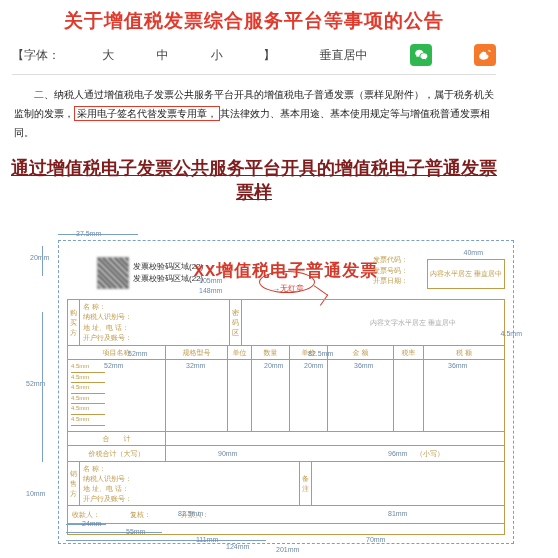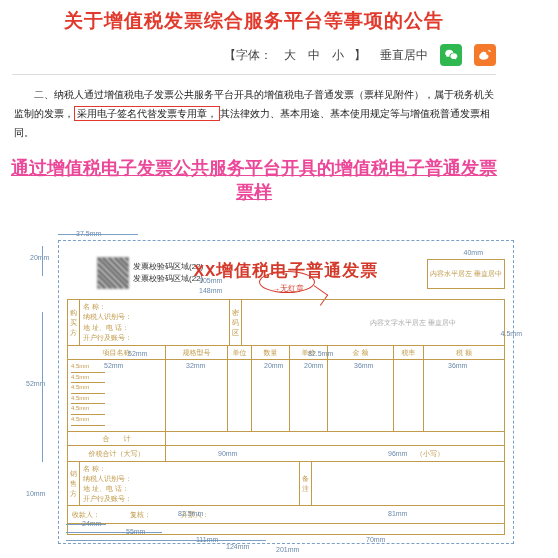--- a/index.html
+++ b/index.html
@@ -1,30 +1,30 @@
 <!DOCTYPE html>
 <html><head>
 <meta charset="utf-8">
 <style>
   html, body { margin: 0; padding: 0; width: 558px; font-family: "Microsoft YaHei", SimSun, Arial, sans-serif; background: #fff; color: #333; overflow: hidden; }
   .wrap { width: 508px; height: 558px; position: relative; }
   .title { color: #e13a2d; font-size: 19px; font-weight: bold; text-align: center; padding: 8px 10px 6px; letter-spacing: 1px; }
   .subtitle { text-align: center; font-size: 12px; color: #444; margin-bottom: 12px; }
-  .toolbar { font-size: 12px; color: #444; padding: 4px 12px 8px; display: flex; justify-content: flex-end; align-items: center; gap: 8px; }
+  .toolbar { font-size: 12px; color: #444; padding: 4px 12px 8px; display: flex; justify-content: space-between; align-items: center; gap: 8px; }
   .toolbar .label { margin-right: 2px; }
   .fs { cursor: pointer; padding: 0 2px; }
   .print { margin-left: 6px; cursor: pointer; }
   .sq { width: 22px; height: 22px; border-radius: 4px; display: inline-flex; align-items: center; justify-content: center; margin-left: 4px; }
   .sq.green { background: #2fb84f; }
   .sq.orange { background: #f4792b; }
   .sq svg { fill: #fff; }
   .hr { height: 1px; background: #ddd; margin: 0 12px 10px; }
   .para { font-size: 10px; line-height: 1.9; color: #222; padding: 0 14px 8px; text-indent: 2em; }
   .framed { border: 1px solid #e13a2d; padding: 1px 2px; color: #222; }
-  .section-title { font-size: 18px; font-weight: bold; text-align: center; text-decoration: underline; padding: 6px 10px 10px; color: #ec4899; }
+  .section-title { font-size: 18px; font-weight: bold; text-align: center; text-decoration: underline; padding: 6px 10px 10px; color: #7f1d1d; }
   
   .diagram { position: absolute; left: 26px; top: 230px; width: 506px; height: 320px; }
   .outer { position: absolute; left: 32px; top: 10px; width: 456px; height: 304px; border: 1px dashed #7aa0c7; box-sizing: border-box; }
   .ih-title { position: absolute; left: 0; right: 0; top: 18px; text-align: center; font-size: 17px; font-weight: bold; color: #d43a2b; font-family: Liberation Mono, monospace; letter-spacing: 1px; }
   .oval { position: absolute; left: 50%; top: 30px; width: 54px; height: 20px; margin-left: -27px; border: 1.5px solid #d43a2b; border-radius: 50%; }
   .oval::after { content: ""; position: absolute; right: -12px; bottom: -10px; width: 16px; height: 12px; border-top: 1.5px solid #d43a2b; border-right: 1.5px solid #d43a2b; transform: rotate(35deg); }
   .qr { position: absolute; left: 38px; top: 16px; width: 30px; height: 30px; background: repeating-linear-gradient(45deg,#555 0 2px,#ccc 2px 4px); border: 1px solid #999; filter: blur(1px); }
   .qrlbl { position: absolute; left: 74px; top: 20px; font-size: 8px; color: #333; }
   .qrlbl2 { position: absolute; left: 74px; top: 32px; font-size: 8px; color: #333; }
   .dim { font-size: 7px; color: #6a89ac; position: absolute; }
@@ -97,20 +97,25 @@
 
     <div class="outer">
       <div class="qr"></div>
       <div class="qrlbl">发票校验码区域(22)</div>
       <div class="qrlbl2">发票校验码区域(22)</div>
       <div class="ih-title">XX增值税电子普通发票</div>
       <div class="oval"></div>
       <div class="microtxt" style="left:50%;top:42px;margin-left:-14px;color:#d43a2b;font-size:8px">→无红章</div>
       <div class="dim" style="left:140px;top:36px">105mm</div>
       <div class="dim" style="left:140px;top:46px">148mm</div>
+      <div class="rightmeta">
+        <div>发票代码：</div>
+        <div>发票号码：</div>
+        <div>开票日期：</div>
+      </div>
       <div class="metabox">内容水平居左 垂直居中</div>
       <div class="dim" style="right:30px;top:8px">40mm</div>
 
       <div class="body">
 
         <div class="row r1">
           <div class="cellv" style="width:12px;align-items:center;justify-content:center">购买方</div>
           <div class="cellv" style="width:150px">
             <span>名 称：</span>
             <span>纳税人识别号：</span>

